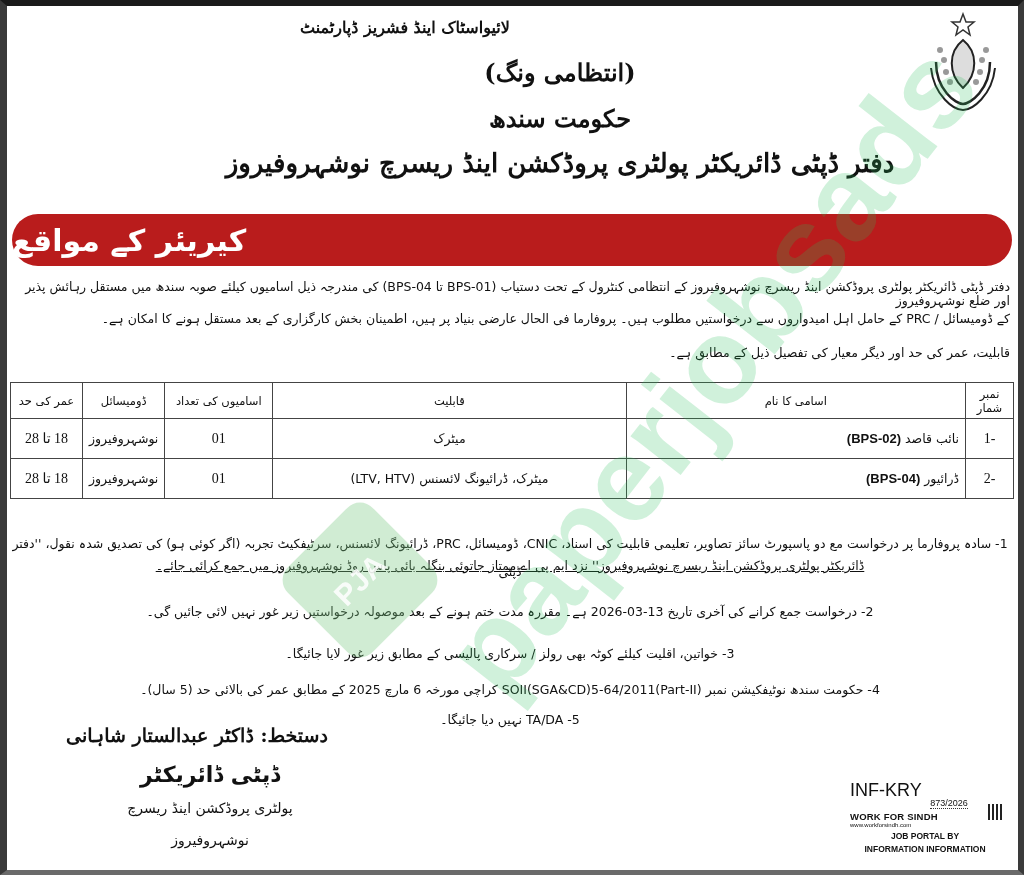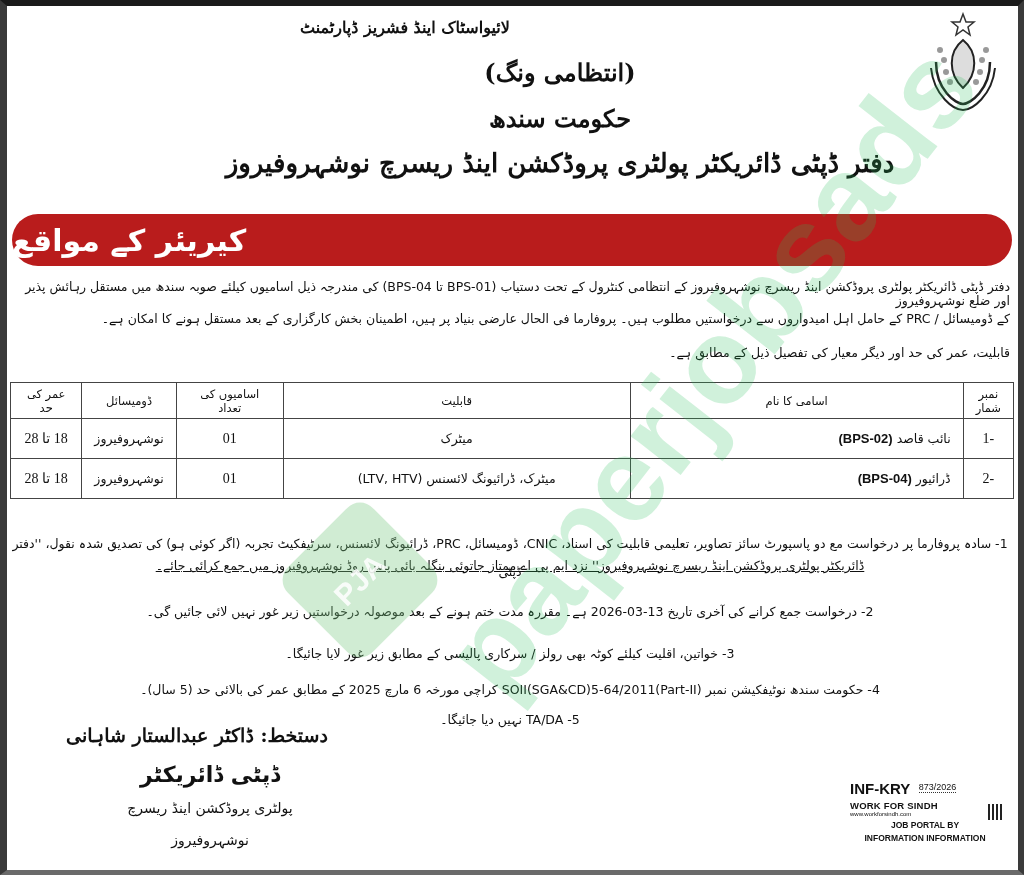--- a/index.html
+++ b/index.html
@@ -40,21 +40,21 @@
   .para { position: absolute; right: 14px; width: 1000px; font-size: 12.5px; line-height: 14px; text-align: right; }
   .p1 { top: 280px; }
   .p2 { top: 312px; }
   .p3 { top: 346px; }
 
   table.posts {
     position: absolute; left: 10px; top: 382px; width: 1004px; border-collapse: collapse;
     direction: rtl; font-size: 12.5px;
   }
   table.posts td, table.posts th {
-    border: 1.5px solid #444; height: 40px; text-align: center; font-weight: normal; padding: 0 12px; margin-top: 29px;
+    border: 1.5px solid #444; height: 40px; text-align: center; font-weight: normal; padding: 0 6px; margin-top: 29px;
   }
   table.posts th { height: 36px; font-size: 11.5px; }
   table.posts td.post { text-align: right; }
   .bps { font-family: "Liberation Sans", sans-serif; font-weight: bold; font-size: 13px; }
   .num { font-family: "Liberation Serif", serif; font-size: 14px; }
 
   .cond { position: absolute; right: 14px; width: 1000px; font-size: 12.5px; text-align: center; line-height: 28px; }
   .c1 { top: 530px; }
   .c1b { top: 552px; text-decoration: underline; }
   .c2 { top: 598px; }
@@ -62,22 +62,22 @@
   .c4 { top: 676px; }
   .c5 { top: 706px; }
 
   .sig1 { position: absolute; left: 27px; top: 724px; width: 340px; text-align: center; font-size: 19px; font-weight: bold;
     font-family: "DejaVu Serif", serif; }
   .sig2 { position: absolute; left: 60px; top: 762px; width: 300px; text-align: center; font-size: 22px; font-weight: 900; }
   .sig3 { position: absolute; left: 60px; top: 800px; width: 300px; text-align: center; font-size: 14px; }
   .sig4 { position: absolute; left: 60px; top: 832px; width: 300px; text-align: center; font-size: 14px; }
 
   .inf { position: absolute; left: 850px; top: 780px; width: 160px; font-family: "Liberation Sans", sans-serif; }
-  .inf .code { font-size: 15px; font-weight: bold; display: inline-block; }
-  .inf .ref { font-size: 9px; display: inline-block; border-bottom: 1px dotted #333; margin-left: 4px; vertical-align: top; margin-top: 2px; }
+  .inf .code { font-size: 18px; font-weight: normal; display: inline-block; }
+  .inf .ref { font-size: 9px; display: inline-block; border-bottom: 1px dotted #333; margin-left: 4px; vertical-align: top; margin-top: 18px; }
   .inf .brand { font-size: 9.5px; font-weight: 900; margin-top: 2px; letter-spacing: 0.2px; }
   .inf .url { font-size: 6px; }
   .inf .portal { font-size: 8.5px; font-weight: bold; text-align: center; width: 150px; margin-top: 3px; line-height: 10px; }
   .qr { position: absolute; left: 138px; top: 24px; width: 16px; height: 16px;
     background: repeating-linear-gradient(90deg, #222 0 2px, #fff 2px 4px), #222; }
 
   
   .wm {
     position: absolute; left: 320px; top: 300px; transform: rotate(-52deg);
     font-family: "Liberation Sans", sans-serif; font-size: 120px; font-weight: bold;

